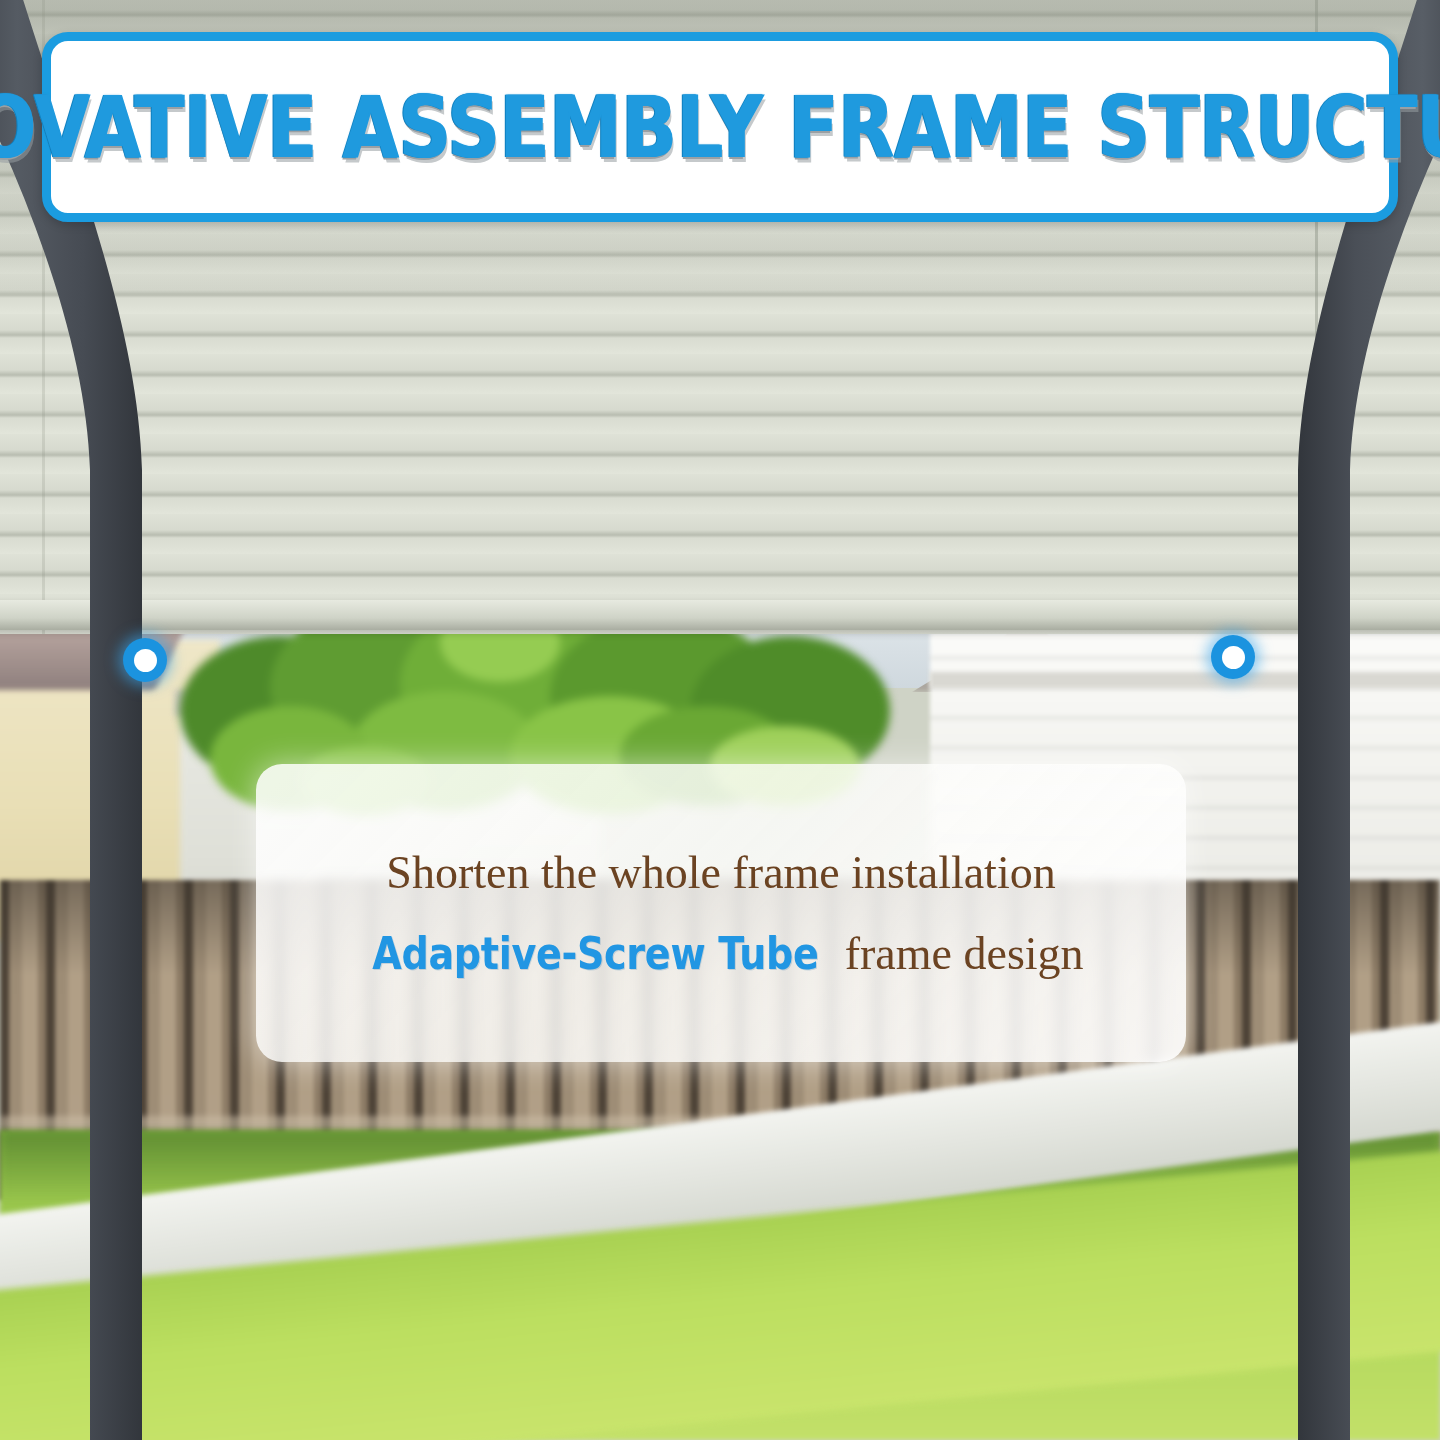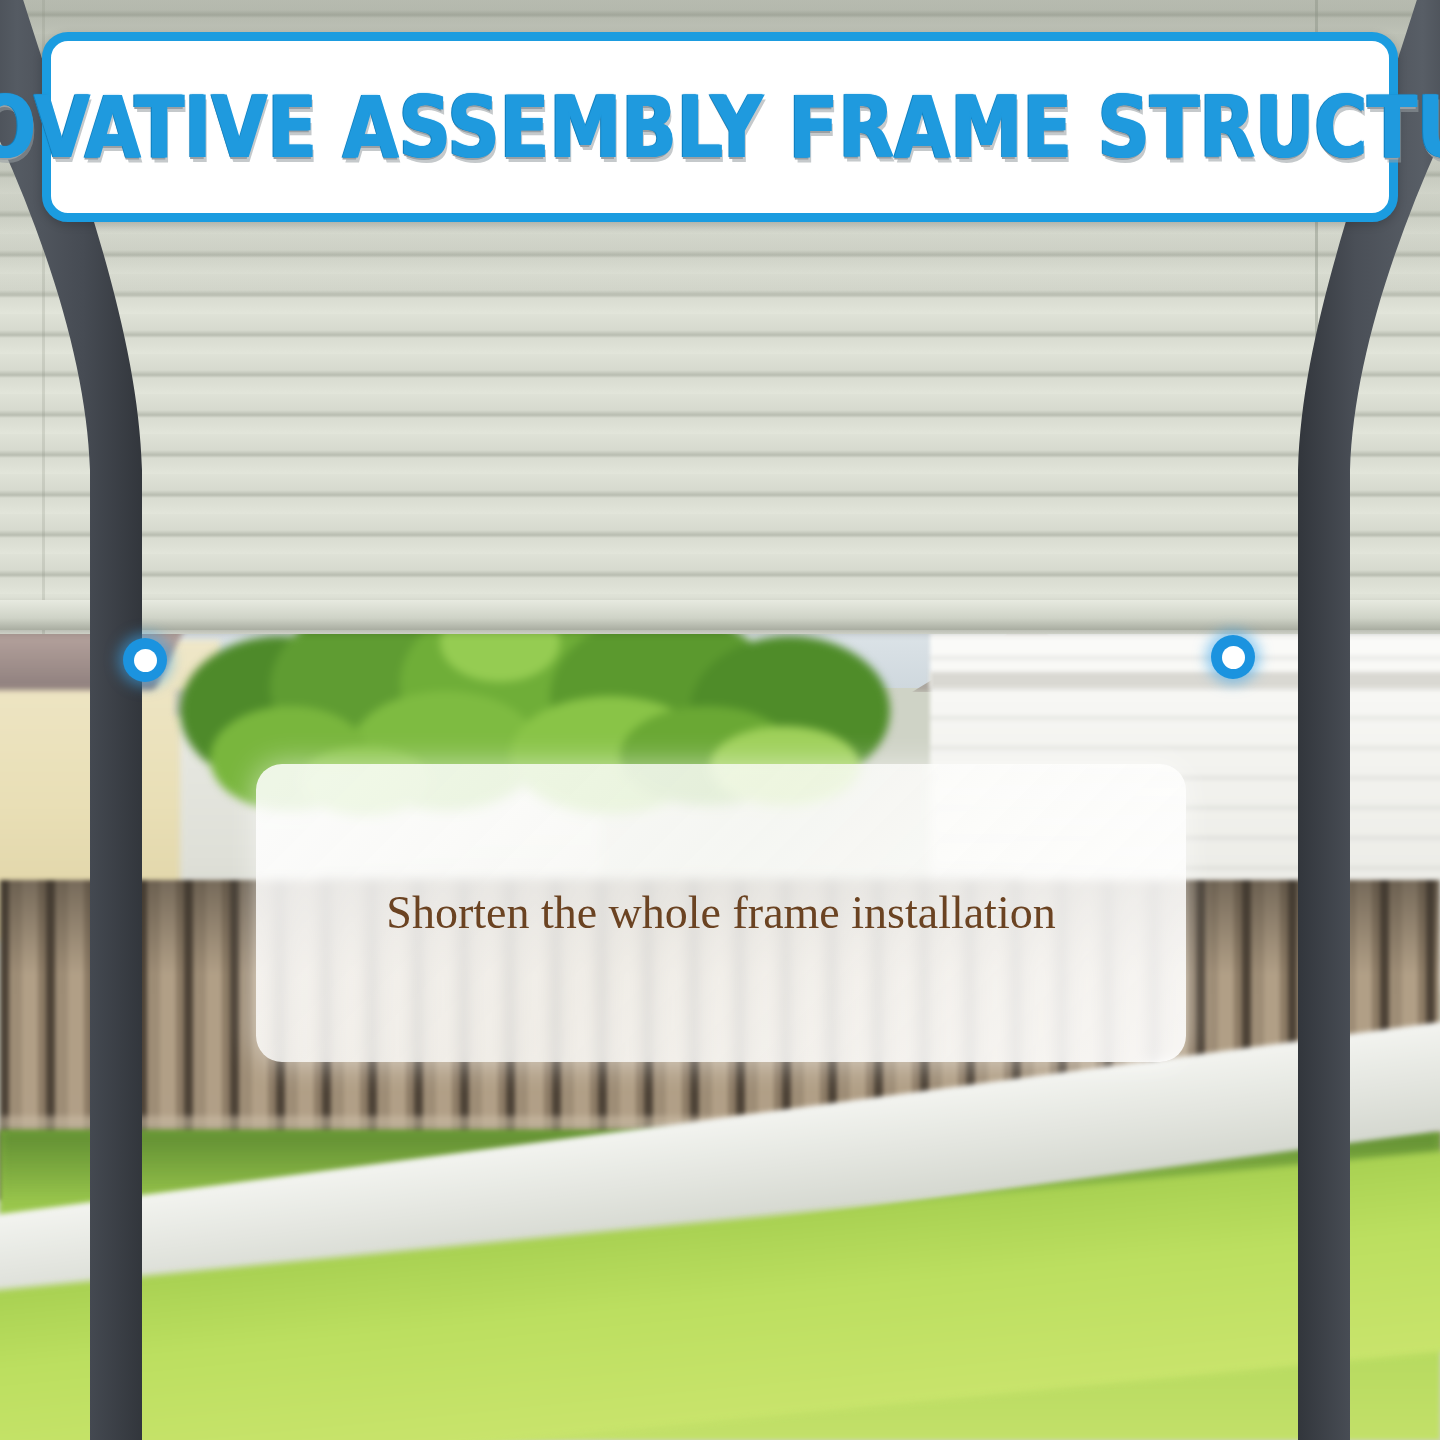--- a/index.html
+++ b/index.html
@@ -402,15 +402,16 @@
 
   <div class="dot" style="left:123px; top:638px;">
     <div class="dot-inner"></div>
   </div>
   <div class="dot" style="left:1211px; top:635px;">
     <div class="dot-inner"></div>
   </div>
 
   <div class="card">
     <div class="card-line">Shorten the whole frame installation</div>
+    <div class="card-line"><span class="hl">Adaptive-Screw Tube</span><span> frame design</span></div>
   </div>
 
 </div>
 
 </body></html>

